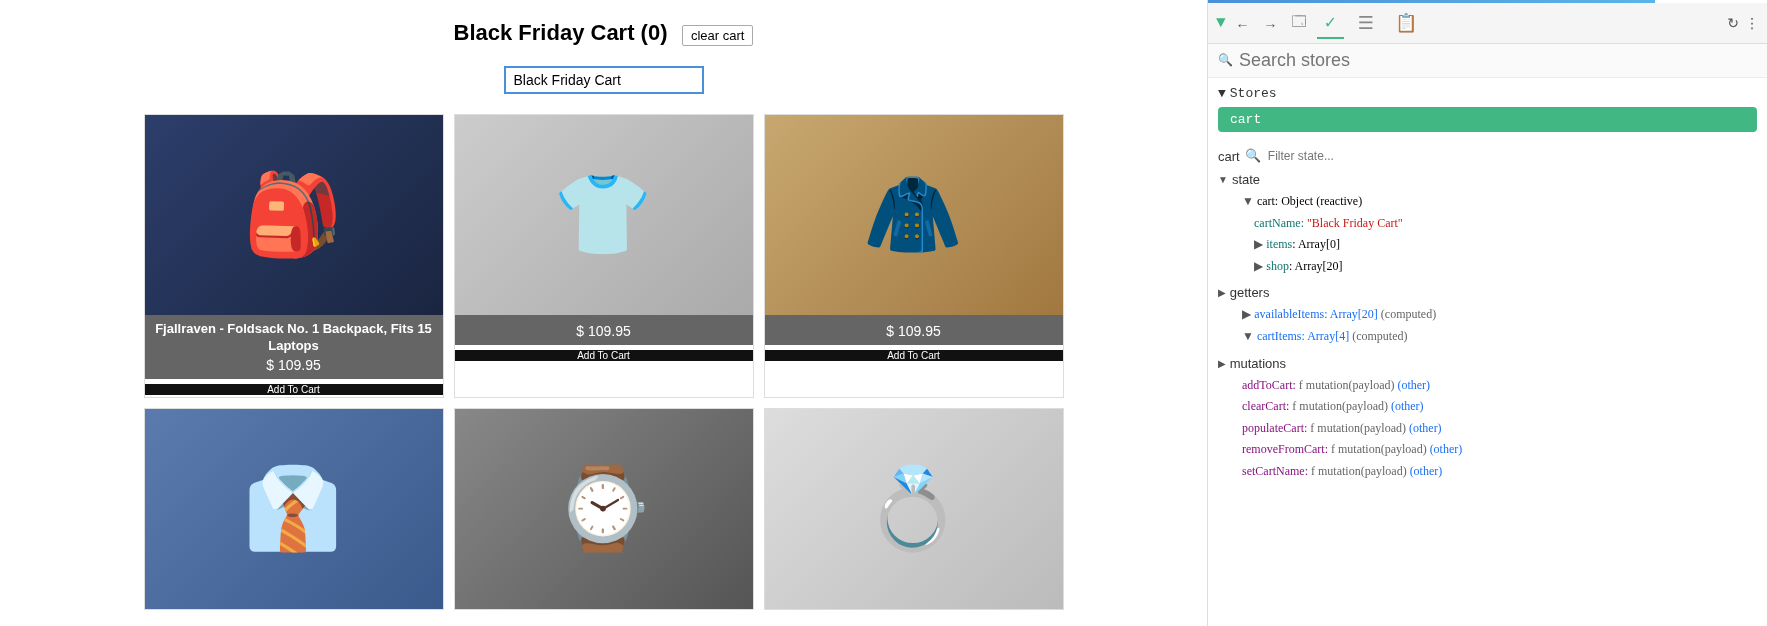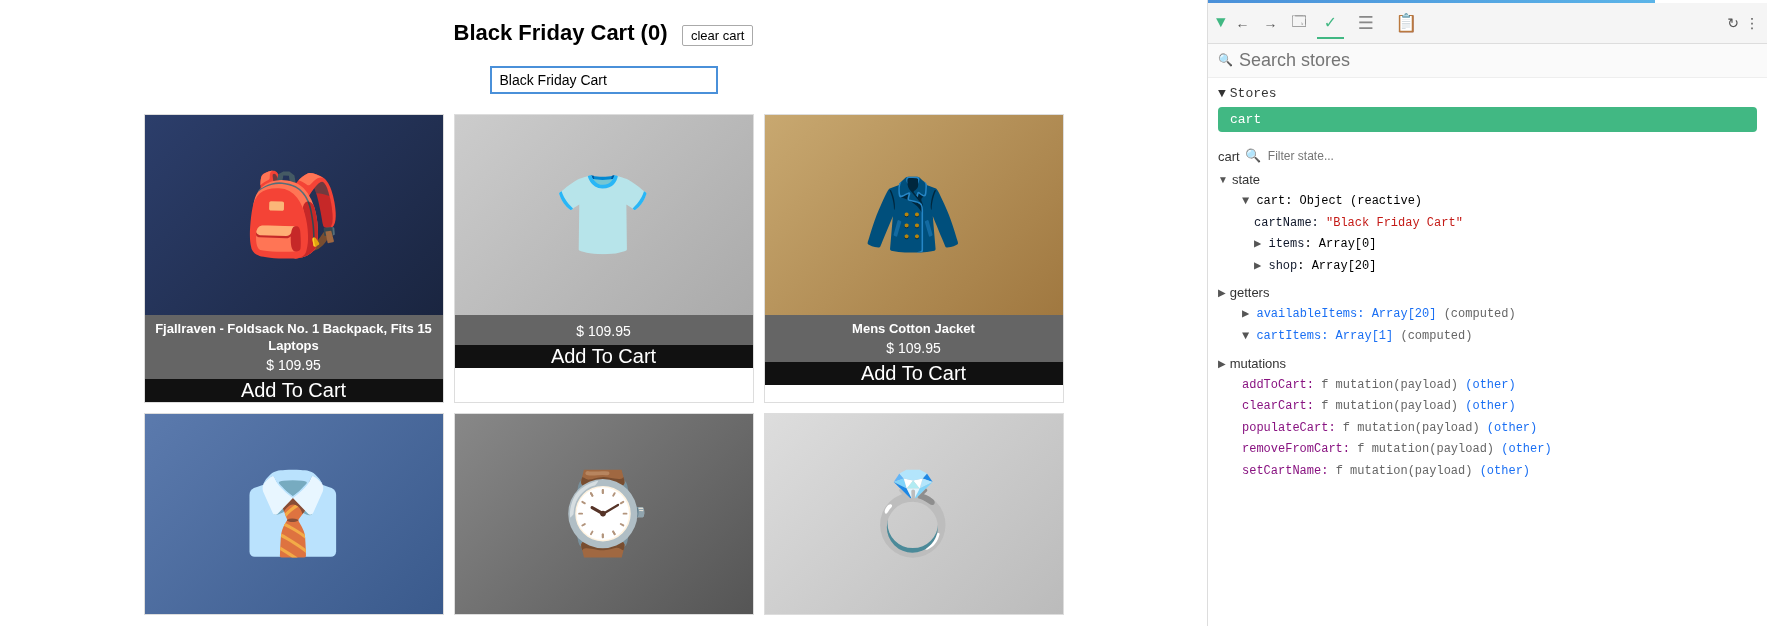--- a/index.html
+++ b/index.html
@@ -36,21 +36,21 @@
 
     .cart-name-input-container {
       text-align: center;
       margin-bottom: 20px;
     }
 
     .cart-name-input {
       border: 2px solid #4a90d9;
       padding: 4px 8px;
       font-size: 14px;
-      width: 228px;
+      width: 200px;
       outline: none;
     }
 
     .products-grid {
       display: grid;
       grid-template-columns: repeat(3, 300px);
       gap: 10px;
       justify-content: center;
     }
 
@@ -88,21 +88,21 @@
       font-size: 14px;
       margin-top: 2px;
     }
 
     .add-to-cart-btn {
       width: 100%;
       background: #111;
       color: #fff;
       border: none;
       padding: 0 0;
-      font-size: 20px;
+      font-size: 10px;
       cursor: pointer;
       text-align: center;
     }
 
     
     .img-backpack {
       background: linear-gradient(135deg, #2c3e6b 0%, #1a2540 100%);
       position: relative;
     }
     .img-backpack::after {
@@ -300,29 +300,29 @@
     }
 
     .section-header .triangle {
       color: #555;
       font-size: 10px;
     }
 
     .state-tree {
       padding-left: 12px;
       font-size: 12px;
-      font-family: Liberation Mono, monospace;
+      font-family: Liberation Serif, serif;
     }
 
     .tree-row {
       line-height: 1.8;
       white-space: nowrap;
     }
 
-    .key-name { color: #0f172a; }
+    .key-name { color: #0f766e; }
     .string-val { color: #c41a16; }
     .blue-val { color: #1a6ff3; margin-top: 32px; }
     .gray-val { color: #666; }
     .purple-val { color: #881280; }
     .triangle-icon { color: #555; cursor: pointer; }
     .section-divider { height: 8px; }
 
     .indent-1 { padding-left: 12px; }
     .indent-2 { padding-left: 24px; }
 
@@ -357,21 +357,20 @@
       <div class="product-card">
       <div class="product-image-area img-tshirt"></div>
       <div class="product-info-overlay">
         <div class="product-price">$ 109.95</div>
       </div>
       <button class="add-to-cart-btn">Add To Cart</button>
     </div>
       <div class="product-card">
       <div class="product-image-area img-jacket"></div>
       <div class="product-info-overlay">
-        <div class="product-name">Mens Cotton Jacket</div>
         <div class="product-price">$ 109.95</div>
       </div>
       <button class="add-to-cart-btn">Add To Cart</button>
     </div>
       <div class="product-card">
       <div class="product-image-area img-sweater"></div>
 
     </div>
       <div class="product-card">
       <div class="product-image-area img-bracelet"></div>
@@ -451,21 +450,21 @@
     </div>
 
     <div class="state-tree">
       <div class="tree-row indent-1">
         <span class="triangle-icon">▶</span>
         <span class="blue-val">availableItems: Array[20]</span>
         <span class="gray-val">(computed)</span>
       </div>
       <div class="tree-row indent-1">
         <span class="triangle-icon">▼</span>
-        <span class="blue-val">cartItems: Array[1]</span>
+        <span class="blue-val">cartItems: Array[4]</span>
         <span class="gray-val">(computed)</span>
       </div>
     </div>
 
     <div class="section-divider"></div>
 
     <div class="section-header">
       <span class="triangle">▶</span>
       <span>mutations</span>
     </div>

